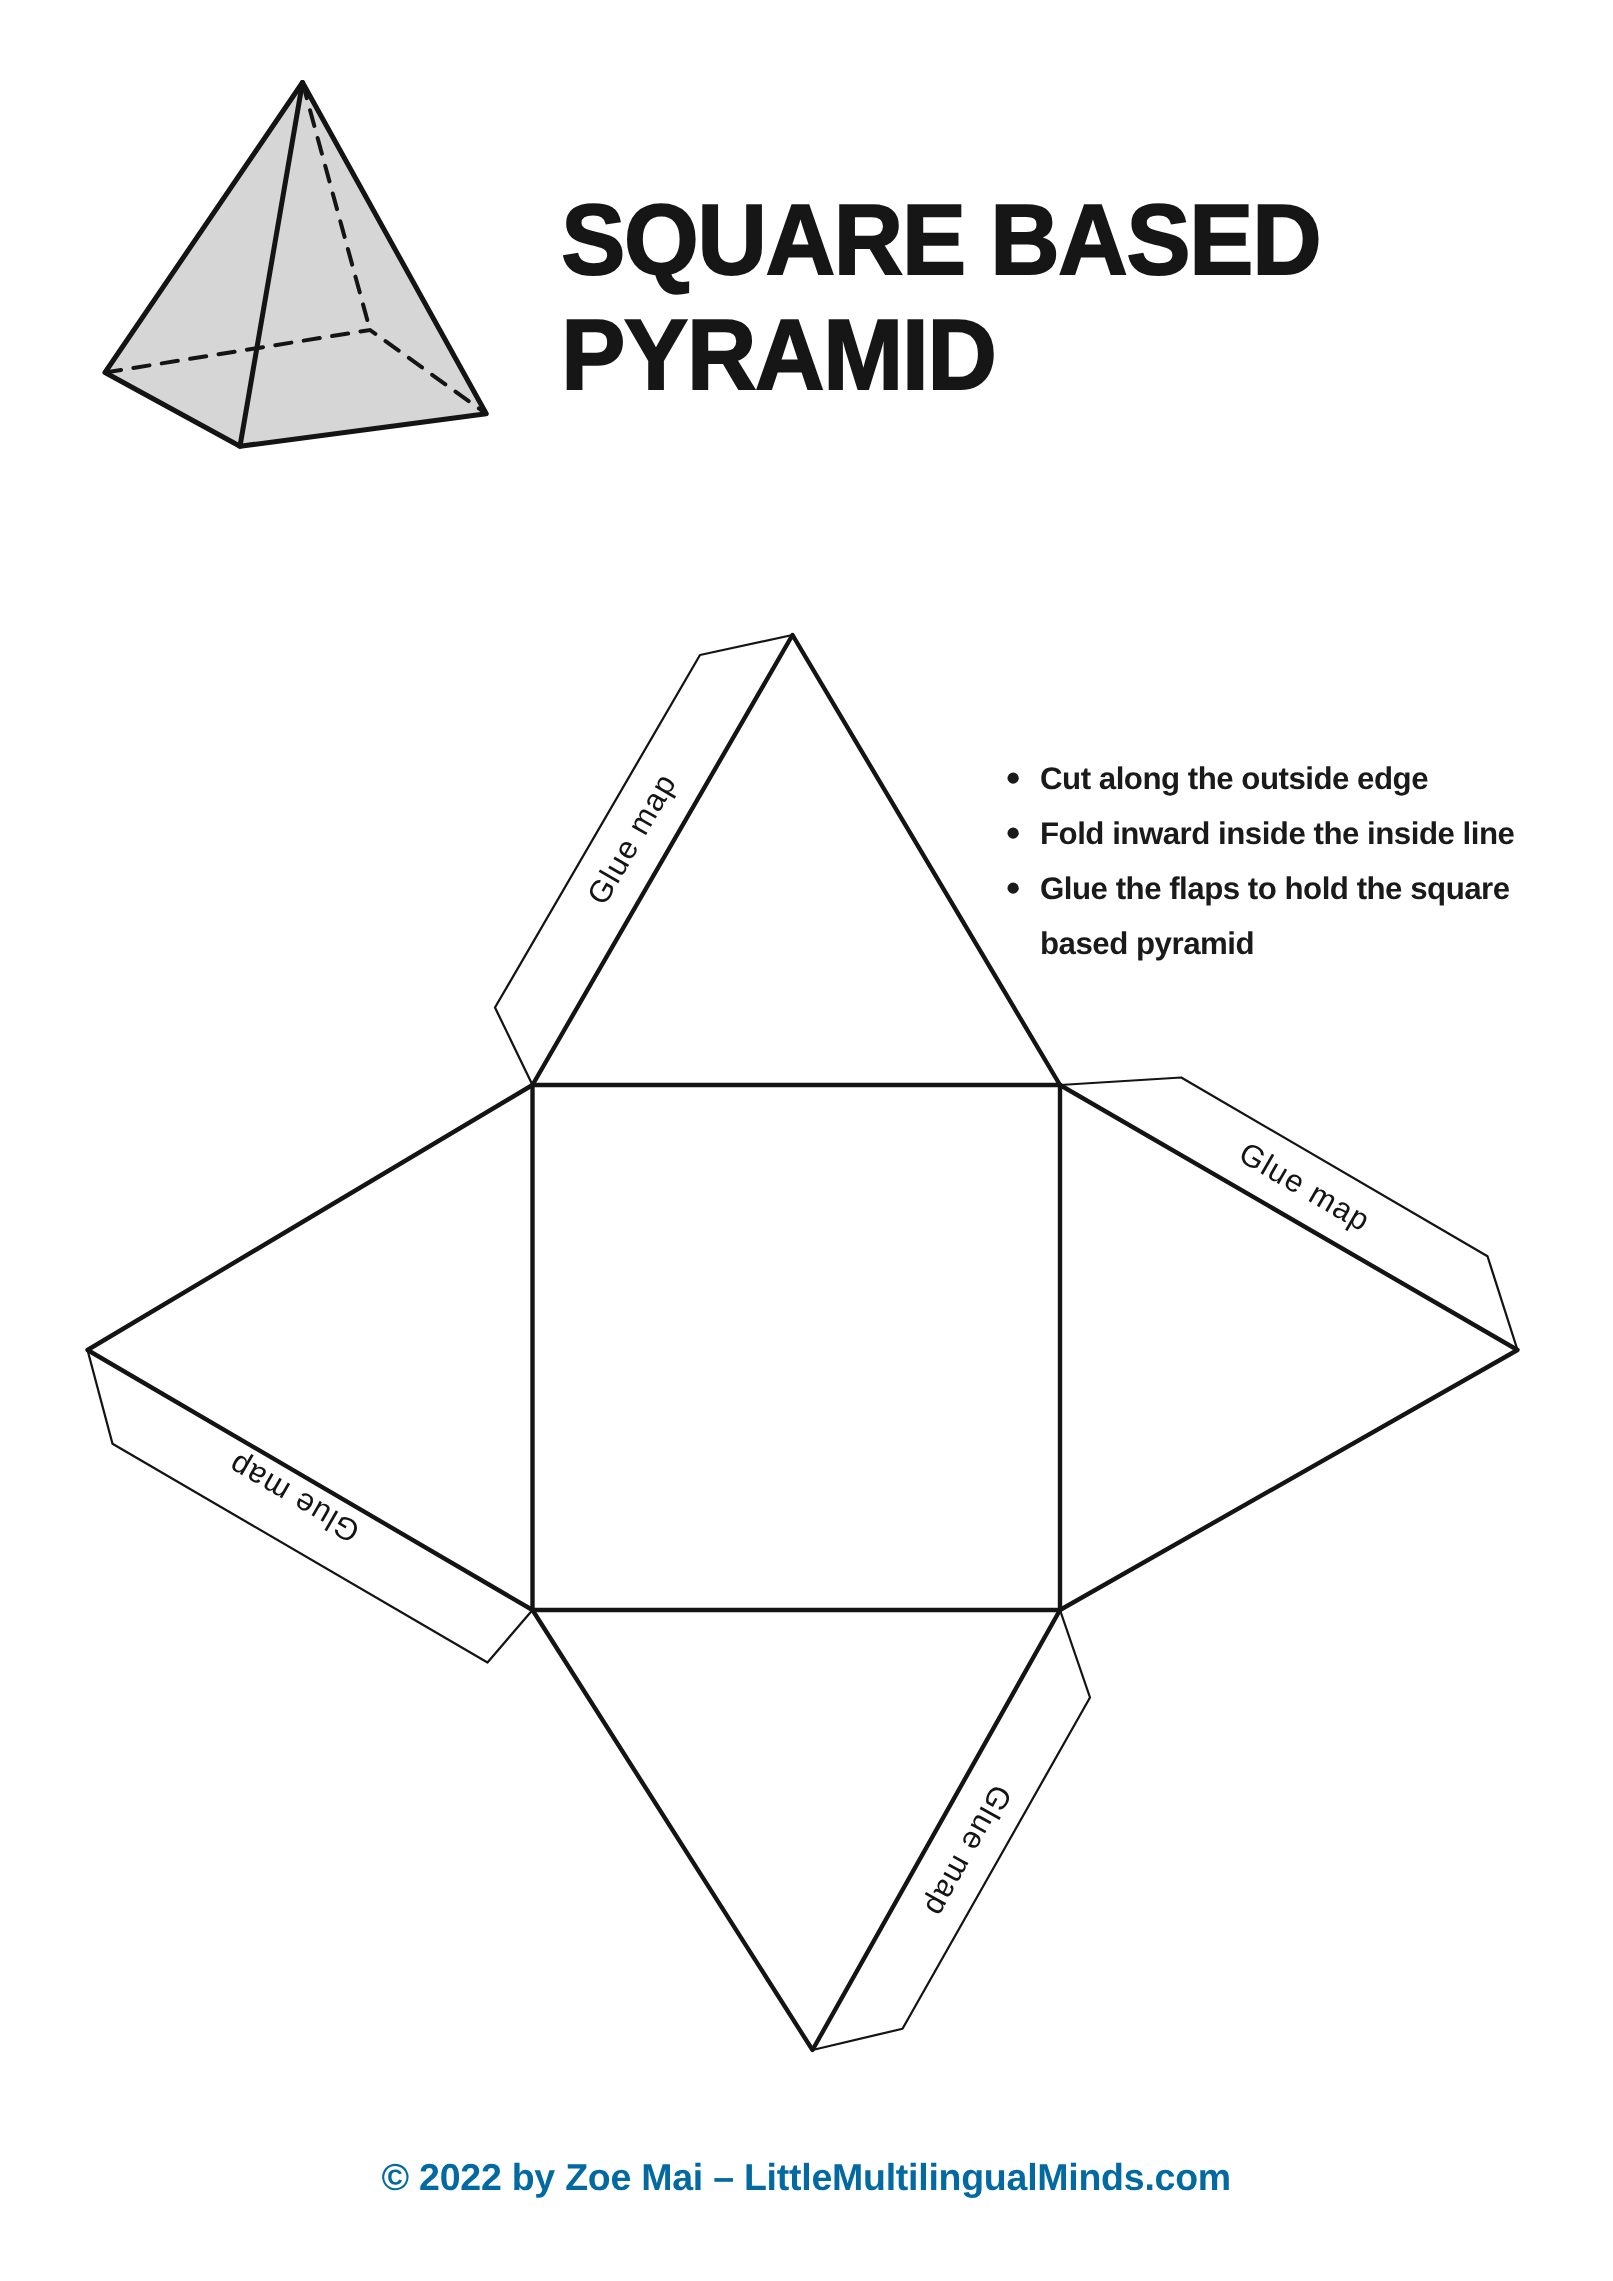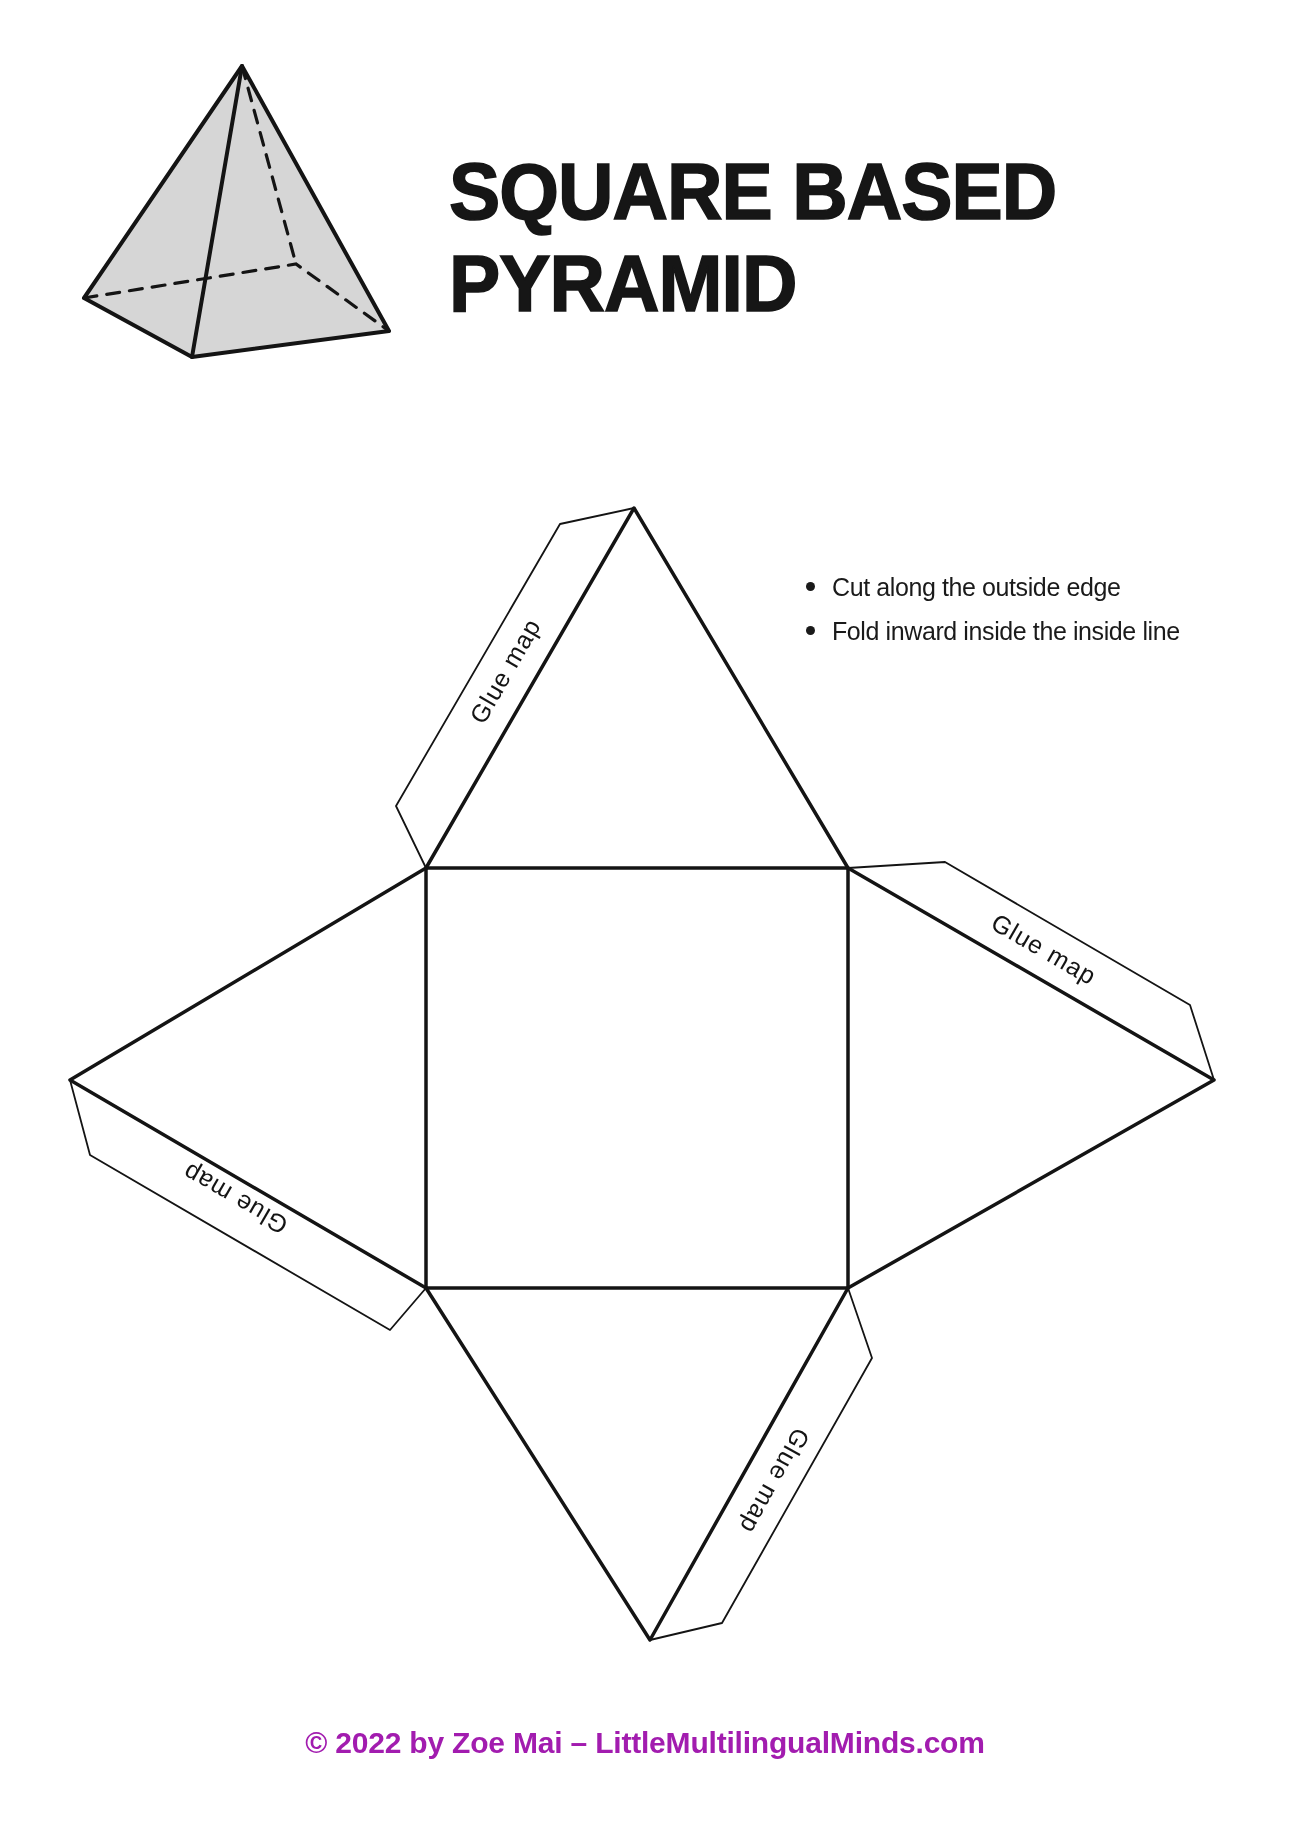--- a/index.html
+++ b/index.html
@@ -9,31 +9,31 @@
   }
   .art{position:absolute;left:0;top:0;width:1290px;height:1825px;}
   .title{
     position:absolute;left:449px;top:146px;
     font-family:"Liberation Sans",sans-serif;font-weight:900;
     font-size:80px;line-height:92px;letter-spacing:-1px;color:#161616;
     transform:scaleX(.96);transform-origin:left top;
     -webkit-text-stroke:1.6px #161616;white-space:nowrap;
   }
   .instructions{
-    position:absolute;left:806px;top:565px;width:470px;
-    font-family:"Liberation Sans",sans-serif;font-weight:400;
+    position:absolute;left:806px;top:601px;width:470px;
+    font-family:"Liberation Sans",sans-serif;font-weight:700;
     font-size:25px;line-height:44px;letter-spacing:-0.4px;color:#1a1a1a;
   }
   .item{display:flex;align-items:flex-start;}
   .dot{flex:0 0 auto;width:9px;height:9px;border-radius:50%;background:#1a1a1a;margin:17px 17px 0 0;}
   .itext{white-space:nowrap;}
   .footer{
     position:absolute;left:0;right:0;top:1726px;text-align:center;
     font-family:"Liberation Sans",sans-serif;font-weight:600;
-    font-size:30px;color:#a21caf;letter-spacing:-0.2px;
+    font-size:30px;color:#0369a1;letter-spacing:-0.2px;
   }
   .flap-label{
     font-family:"Liberation Sans",sans-serif;font-size:25px;font-weight:500;
     letter-spacing:1px;fill:#141414;
   }
   .net-line{fill:none;stroke:#141414;stroke-linejoin:round;stroke-linecap:round;}
   .edge{stroke-width:3.5;}
   .flap{stroke-width:1.8;}
 </style>
 </head>
@@ -81,17 +81,24 @@
         <div></div>
       </div>
     </div>
     <div class="item">
       <span class="dot"></span>
       <div class="itext">
         <div>Fold inward inside the inside line</div>
         <div></div>
       </div>
     </div>
+    <div class="item">
+      <span class="dot"></span>
+      <div class="itext">
+        <div>Glue the flaps to hold the square</div>
+        <div>based pyramid</div>
+      </div>
+    </div>
   </div>
 
   <div class="footer">© 2022 by Zoe Mai – LittleMultilingualMinds.com</div>
 
 </div>
 
 </body></html>

